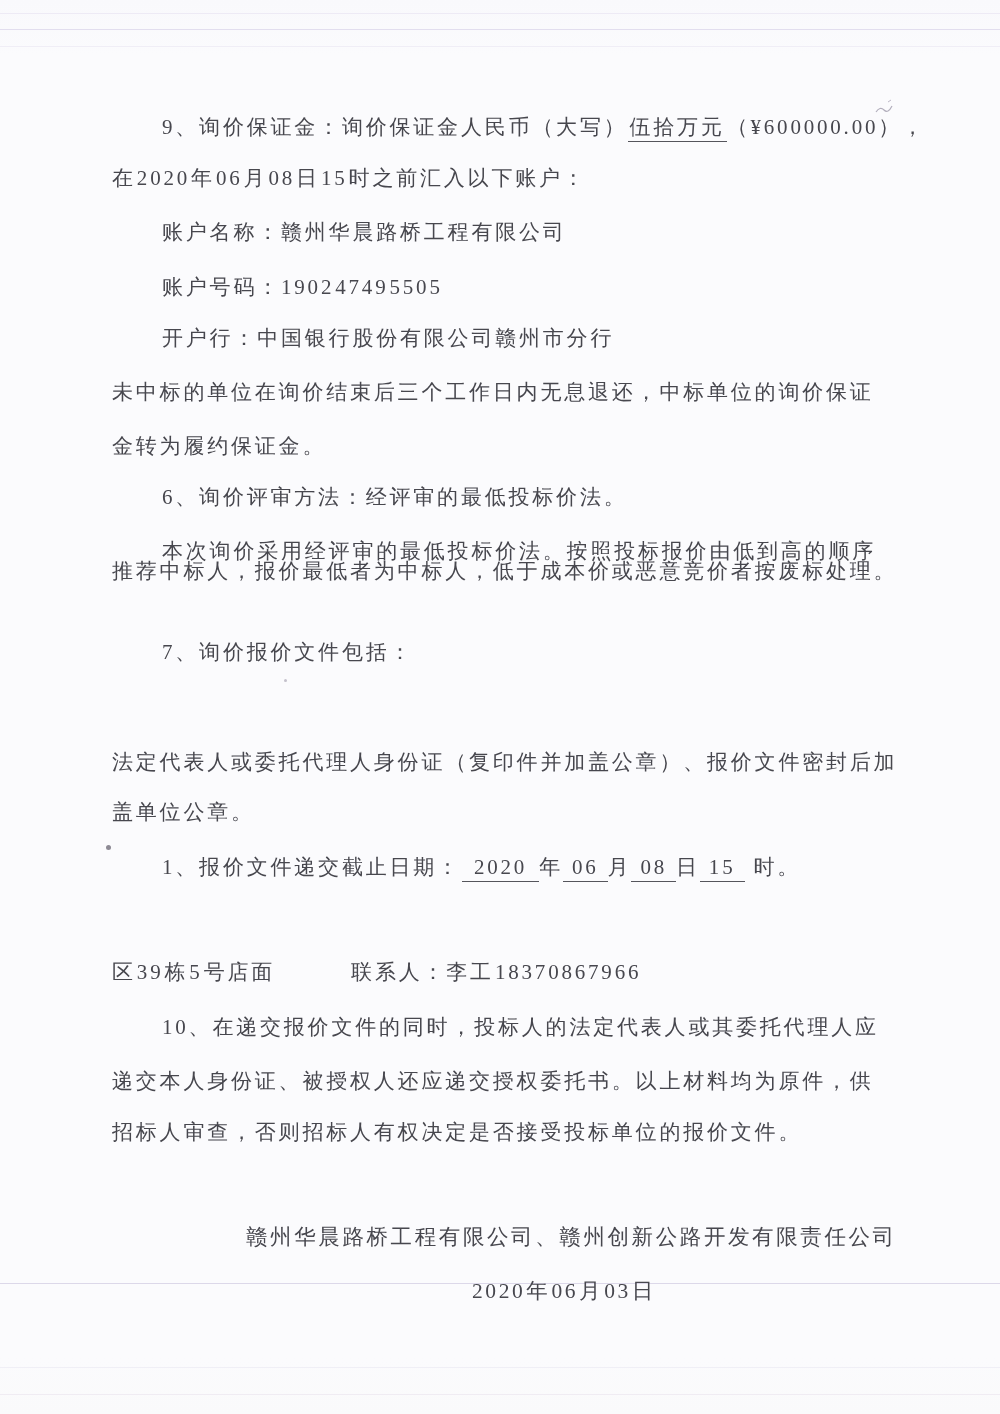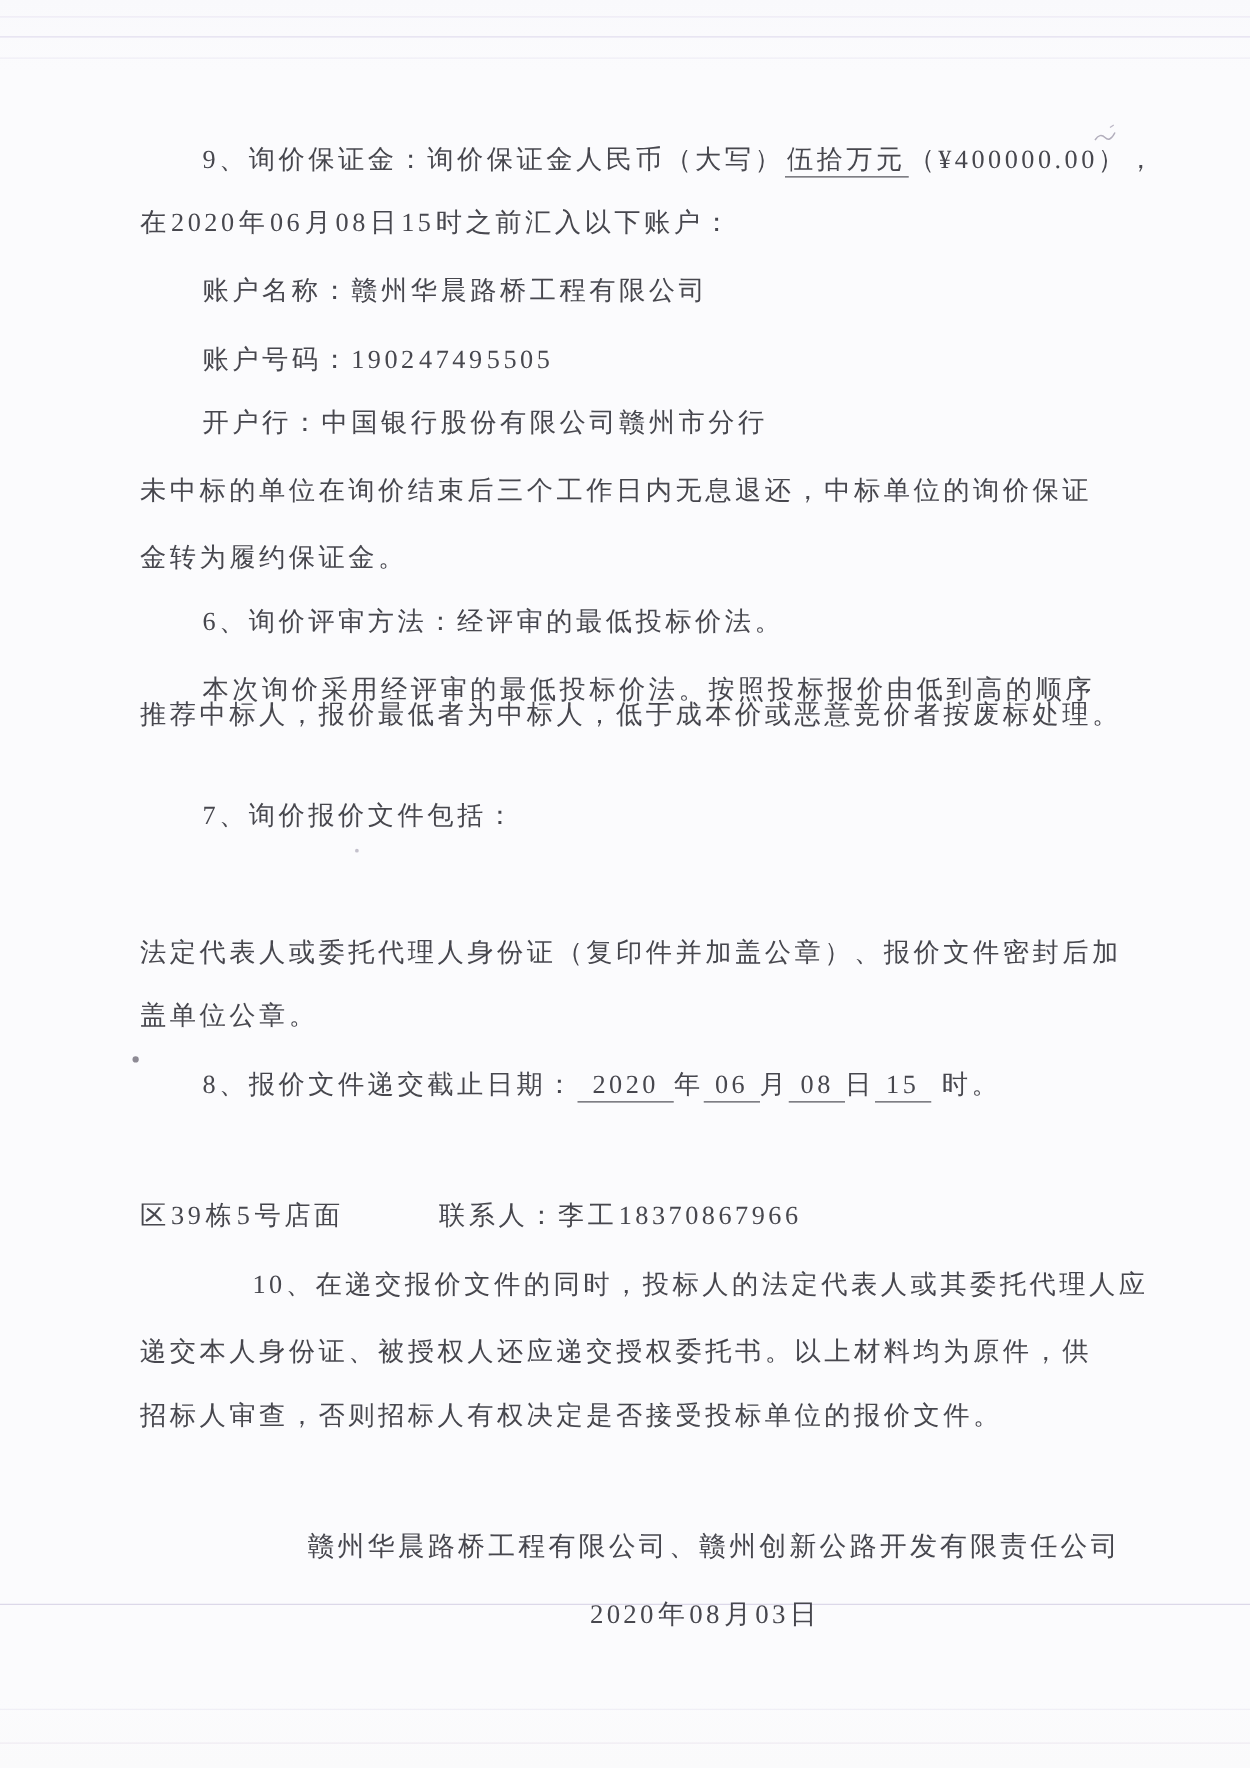--- a/index.html
+++ b/index.html
@@ -82,40 +82,40 @@
   <div class="scanline" style="top:1367px; background:#eae7f2; opacity:.6;"></div>
   <div class="scanline" style="top:1394px; background:#e9e3ec; opacity:.6;"></div>
 
   <div class="speck" style="left:106px; top:845px; width:5px; height:5px; background:#8d8a94;"></div>
   <div class="speck" style="left:284px; top:679px; width:3px; height:3px; background:#c4c1cc;"></div>
   <svg class="pencil-mark" style="left:872px; top:98px;" width="26" height="20" viewBox="0 0 26 20">
     <path d="M4 14 Q8 8 12 12 T20 8" stroke="#b2aebc" stroke-width="1.2" fill="none"></path>
     <path d="M16 4 L19 2" stroke="#bcb8c6" stroke-width="1" fill="none"></path>
   </svg>
 
-  <div class="line indent" style="top:112px;"><span>9、询价保证金：询价保证金人民币（大写）</span><span class="u u-amount">伍拾万元</span><span>（¥400000.00），</span></div>
+  <div class="line indent" style="top:112px;"><span>9、询价保证金：询价保证金人民币（大写）</span><span class="u u-amount">伍拾万元</span><span>（¥600000.00），</span></div>
   <div class="line flush" style="top:163px;">在 2020 年 06 月 08 日 15 时之前汇入以下账户：</div>
   <div class="line indent" style="top:217px;">账户名称：赣州华晨路桥工程有限公司</div>
   <div class="line indent" style="top:272px;">账户号码：1902 4749 5505</div>
   <div class="line indent" style="top:323px;">开户行：中国银行股份有限公司赣州市分行</div>
   <div class="line flush" style="top:377px;">未中标的单位在询价结束后三个工作日内无息退还，中标单位的询价保证</div>
   <div class="line flush" style="top:431px;">金转为履约保证金。</div>
 
   <div class="line indent" style="top:482px;">6、询价评审方法：经评审的最低投标价法。</div>
   <div class="line indent" style="top:536px;">本次询价采用经评审的最低投标价法。按照投标报价由低到高的顺序</div>
   <div class="line flush" style="top:556px;">推荐中标人，报价最低者为中标人，低于成本价或恶意竞价者按废标处理。</div>
 
   <div class="line indent" style="top:637px;">7、询价报价文件包括：</div>
   <div class="line flush" style="top:747px;">法定代表人或委托代理人身份证（复印件并加盖公章）、报价文件密封后加</div>
   <div class="line flush" style="top:797px;">盖单位公章。</div>
 
-  <div class="line indent" style="top:852px;"><span>8、报价文件递交截止日期：</span><span> </span><span class="u u-year">2020</span><span>年</span><span class="u u-num">06</span><span>月</span><span class="u u-num">08</span><span>日</span><span class="u u-hour">15</span><span>时。</span></div>
+  <div class="line indent" style="top:852px;"><span>1、报价文件递交截止日期：</span><span> </span><span class="u u-year">2020</span><span>年</span><span class="u u-num">06</span><span>月</span><span class="u u-num">08</span><span>日</span><span class="u u-hour">15</span><span>时。</span></div>
 
   <div class="line flush" style="top:957px;"><span>区 39 栋 5 号店面</span><span class="gap-contact">联系人：李工 18370867966</span></div>
 
-  <div class="line indent" style="top:1012px;margin-left:40px;">10、在递交报价文件的同时，投标人的法定代表人或其委托代理人应</div>
+  <div class="line indent" style="top:1012px;">10、在递交报价文件的同时，投标人的法定代表人或其委托代理人应</div>
   <div class="line flush" style="top:1066px;">递交本人身份证、被授权人还应递交授权委托书。以上材料均为原件，供</div>
   <div class="line flush" style="top:1117px;text-align:right;">招标人审查，否则招标人有权决定是否接受投标单位的报价文件。</div>
 
   <div class="sig-line" style="top:1222px; left:246px;">赣州华晨路桥工程有限公司、赣州创新公路开发有限责任公司</div>
-  <div class="sig-line" style="top:1276px; left:472px;">2020 年 08 月 03 日</div>
+  <div class="sig-line" style="top:1276px; left:472px;">2020 年 06 月 03 日</div>
 
 </div>
 
 </body></html>

